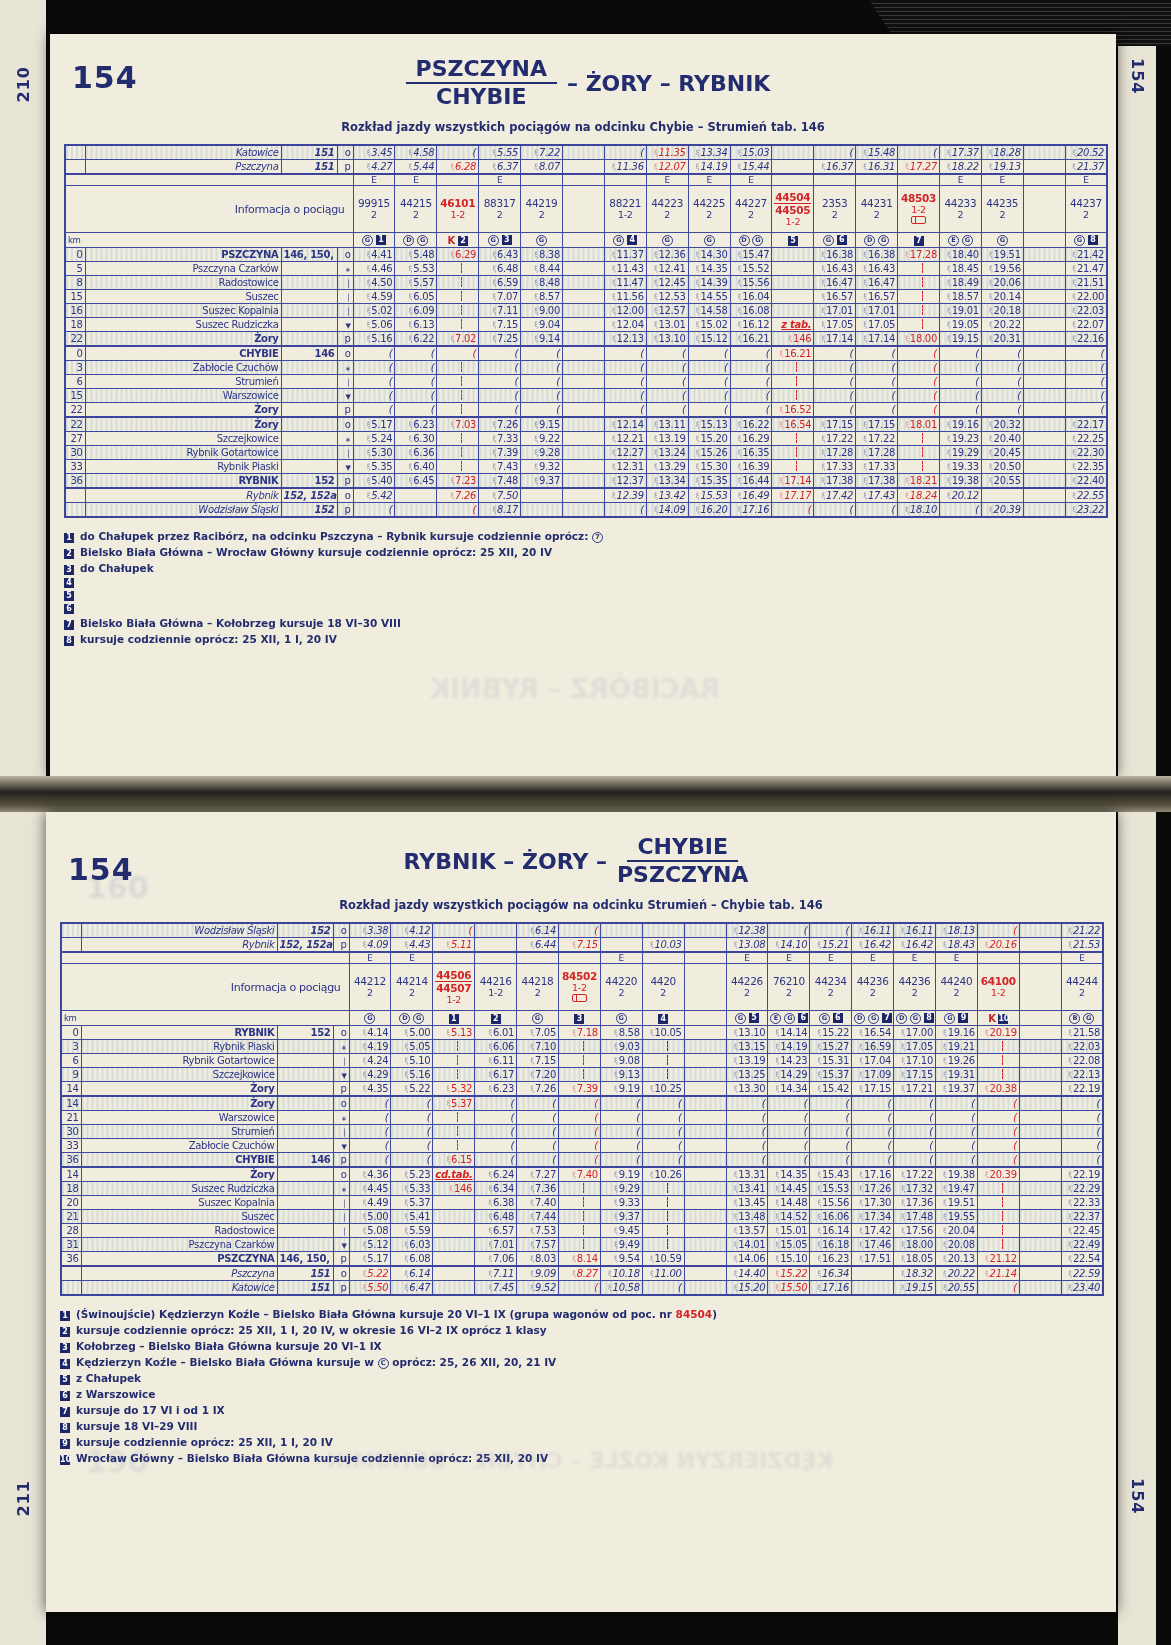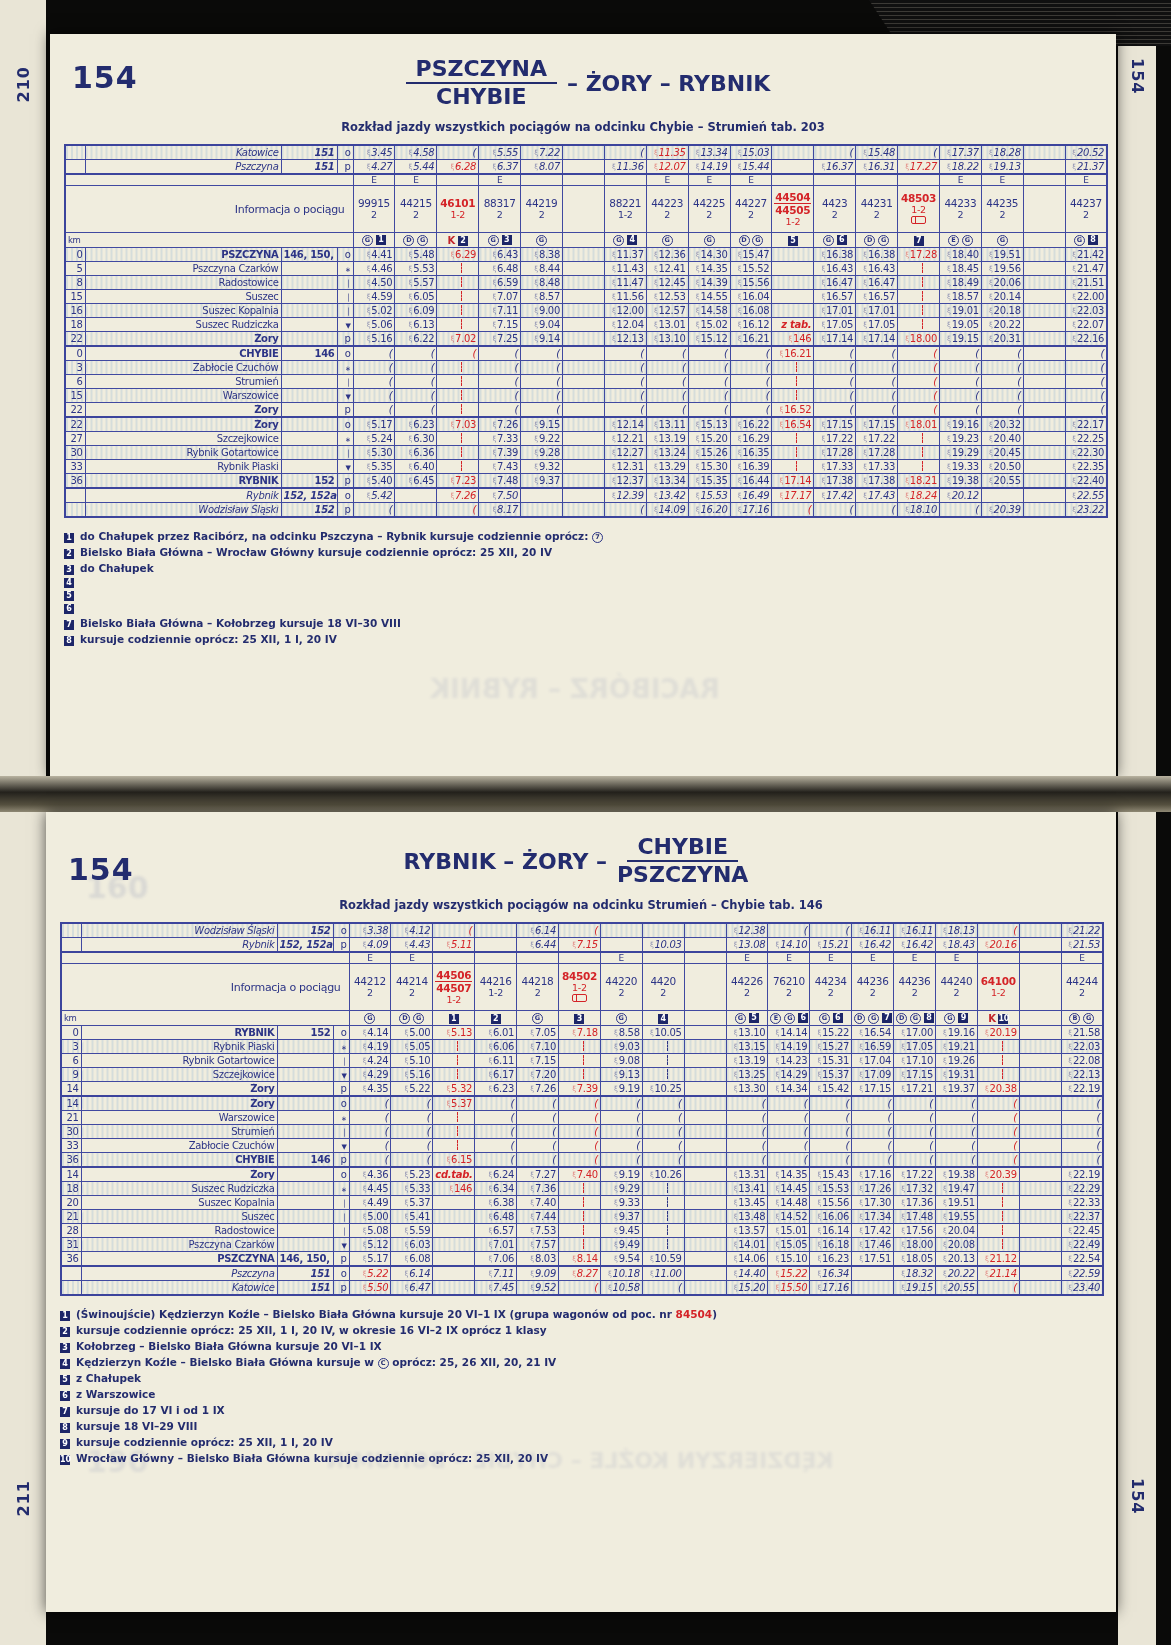--- a/index.html
+++ b/index.html
@@ -28,21 +28,21 @@
   .frac .ft{border-bottom:2.5px solid #232c6e;padding:0 10px 1px;}
   .frac .fb{padding-top:1px;}
   .subtitle{text-align:center;color:#232c6e;font-weight:bold;font-size:11.5px;margin:8px 0 10px;}
 
   .ttwrap{padding:0 0 0 14px;}
   table.tt{border-collapse:collapse;table-layout:fixed;width:1042px;color:#2c3486;
      border:2px solid #3c449c;}
   table.tt td{border:1px solid #4049a0;font-size:10px;height:13px;padding:0 2px;
      text-align:right;white-space:nowrap;overflow:hidden;letter-spacing:-.3px;vertical-align:middle;}
   td.km{font-size:8.5px;text-align:right;padding-right:1px;}
-  td.nm{text-align:left;font-size:10.5px;padding-left:3px;border-radius:7px;}
+  td.nm{text-align:left;font-size:10.5px;padding-left:3px;}
   td.rt{font-weight:bold;font-size:9.5px;text-align:right;}
   td.adc{text-align:center;font-size:9px;padding:0;}
   tr.hatch td{background:repeating-linear-gradient(90deg,rgba(105,155,205,.20) 0 2px,rgba(0,0,0,0) 2px 5px);}
   td.c0{border-left:2px solid #3c449c;}
   .bold{font-weight:bold;}
   .it{font-style:italic;}
   .red{color:#d42327;}
   tr.hb td{border-top:2px solid #3c449c;}
   tr.feeder td{height:13px;}
   tr.erow td{height:10px;text-align:center;font-size:9px;}
@@ -54,21 +54,21 @@
   .sqn{display:inline-block;background:#1d2668;color:#fff;font-size:8px;width:10px;height:10px;
      line-height:10px;text-align:center;font-weight:bold;vertical-align:1px;}
   .circ{display:inline-block;border:1px solid #2c3486;border-radius:50%;width:9px;height:9px;
      line-height:9px;font-size:6.5px;text-align:center;font-weight:bold;vertical-align:1px;
      letter-spacing:0;}
   .kacc{color:#c2262b;font-weight:bold;font-size:10px;}
   .wig{font-style:normal;font-size:7px;opacity:.55;margin-right:1px;vertical-align:1px;}
   .vd{display:inline-block;width:0;height:10px;border-left:1.4px dashed currentColor;margin-right:14px;}
   td.ctr{text-align:center;}
   td.paren{font-style:italic;font-size:11px;}
-  td.note{font-style:italic;font-weight:bold;text-align:center;font-size:9.5px;}
+  td.note{font-style:italic;font-weight:bold;text-align:center;font-size:9.5px;text-decoration:underline;}
   .couch{display:inline-block;width:13px;height:6px;border:1.3px solid #d42327;border-radius:2px;
      position:relative;}
   .couch:after{content:"";position:absolute;left:3px;top:0;bottom:0;border-left:1.3px solid #d42327;}
   td.brname{padding-left:18px;}
   td.brkm{border-left:2px solid #3c449c;}
   .mk{font-size:7px;}
 
   .fns{margin:12px 0 0 14px;color:#232c6e;}
   .fnrow{font-size:10.5px;font-weight:bold;margin:3px 0;display:flex;gap:6px;align-items:baseline;}
   .fnrow .sqn{flex:0 0 auto;}
@@ -90,21 +90,21 @@
   <div class="tbl-head">
     <div class="tnum-wrap"><span class="tnum">154</span></div>
     <div class="title">
       <span class="pre"></span>
       <span class="frac">
         <span class="ft">PSZCZYNA</span>
         <span class="fb">CHYBIE</span>
       </span>
       <span class="post">– ŻORY – RYBNIK</span>
     </div>
-    <div class="subtitle">Rozkład jazdy wszystkich pociągów na odcinku Chybie – Strumień tab. 203</div>
+    <div class="subtitle">Rozkład jazdy wszystkich pociągów na odcinku Chybie – Strumień tab. 146</div>
   </div>
   <div class="ttwrap">
       <div id="tt1">
         <table class="tt">
           <colgroup>
             <col style="width: 20px;">
             <col style="width: 196px;">
             <col style="width: 56px;">
             <col style="width: 16px;">
             <col style="width: 41.9px;">
@@ -233,21 +233,21 @@
               </td>
               <td>
                 <div class="trainnum">44227</div>
                 <div class="cls">2</div>
               </td>
               <td>
                 <div class="trainnum red bold">44504<span class="n2">44505</span></div>
                 <div class="cls red">1-2</div>
               </td>
               <td>
-                <div class="trainnum">4423</div>
+                <div class="trainnum">2353</div>
                 <div class="cls">2</div>
               </td>
               <td>
                 <div class="trainnum">44231</div>
                 <div class="cls">2</div>
               </td>
               <td><div class="trainnum red bold">48503</div><div class="cls red">1-2</div><span class="couch"></span></td>
               <td>
                 <div class="trainnum">44233</div>
                 <div class="cls">2</div>

